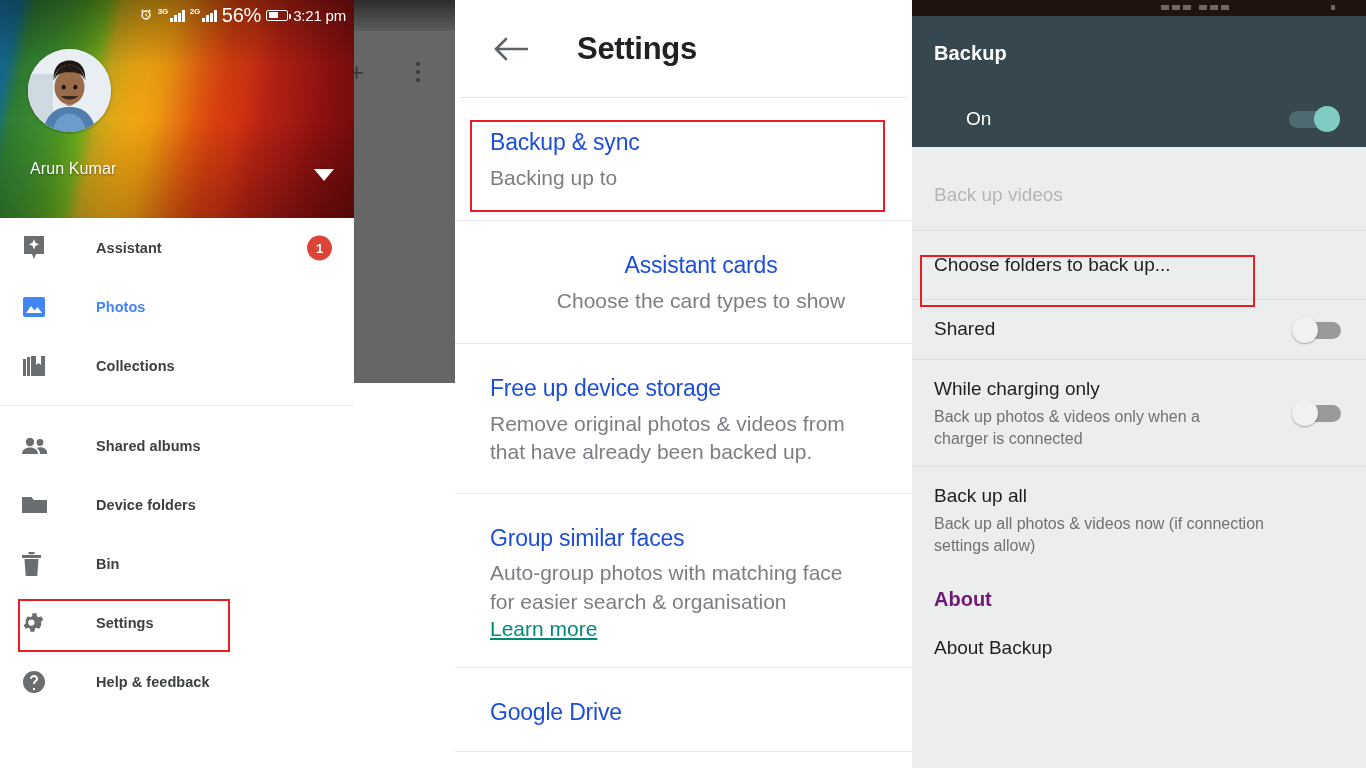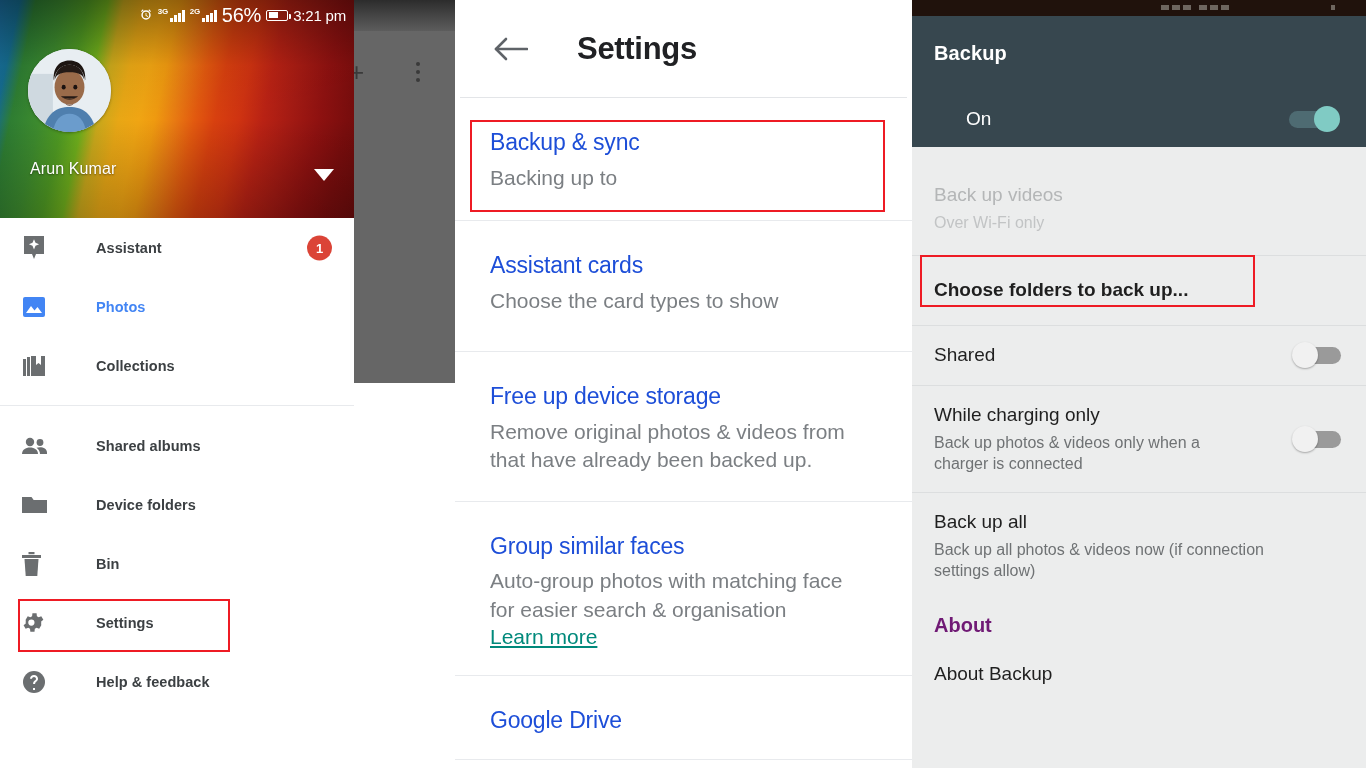--- a/index.html
+++ b/index.html
@@ -291,21 +291,21 @@
       </span>
       <span class="mid-title">Settings</span>
     </div>
     <div class="mid-rule"></div>
 
     <div class="set-row" style="padding-top:30px;padding-bottom:28px;">
       <div class="set-title">Backup &amp; sync</div>
       <div class="set-sub">Backing up to</div>
     </div>
 
-    <div class="set-row" style="padding-top:30px;padding-bottom:36px;">
+    <div class="set-row" style="padding-top:30px;padding-bottom:28px;text-align:center;">
       <div class="set-title">Assistant cards</div>
       <div class="set-sub">Choose the card types to show</div>
     </div>
 
     <div class="set-row" style="padding-top:30px;padding-bottom:26px;">
       <div class="set-title">Free up device storage</div>
       <div class="set-sub" style="white-space:pre-line;">Remove original photos &amp; videos from
 that have already been backed up.</div>
     </div>
 
@@ -344,24 +344,23 @@
         <i class="track"></i>
           <i class="knob"></i>
       </span>
     </div>
 
     <div class="r-body">
       <div class="r-spacer"></div>
 
       <div class="r-row" style="padding-top:22px;padding-bottom:22px;">
         <div class="r-title disabled">Back up videos</div>
-        <div class="r-sub disabled">Over Wi-Fi only</div>
-      </div>
-
-      <div class="r-row" style="padding-top:22px;padding-bottom:22px;font-weight:bold;">
+      </div>
+
+      <div class="r-row" style="padding-top:22px;padding-bottom:22px;">
         <div class="r-title">Choose folders to back up...</div>
       </div>
 
       <div class="r-row" style="padding-top:17px;padding-bottom:17px;">
         <div class="r-title">Shared</div>
         <span class="sw off">
             <i class="track"></i>
             <i class="knob"></i>
           </span>
       </div>

